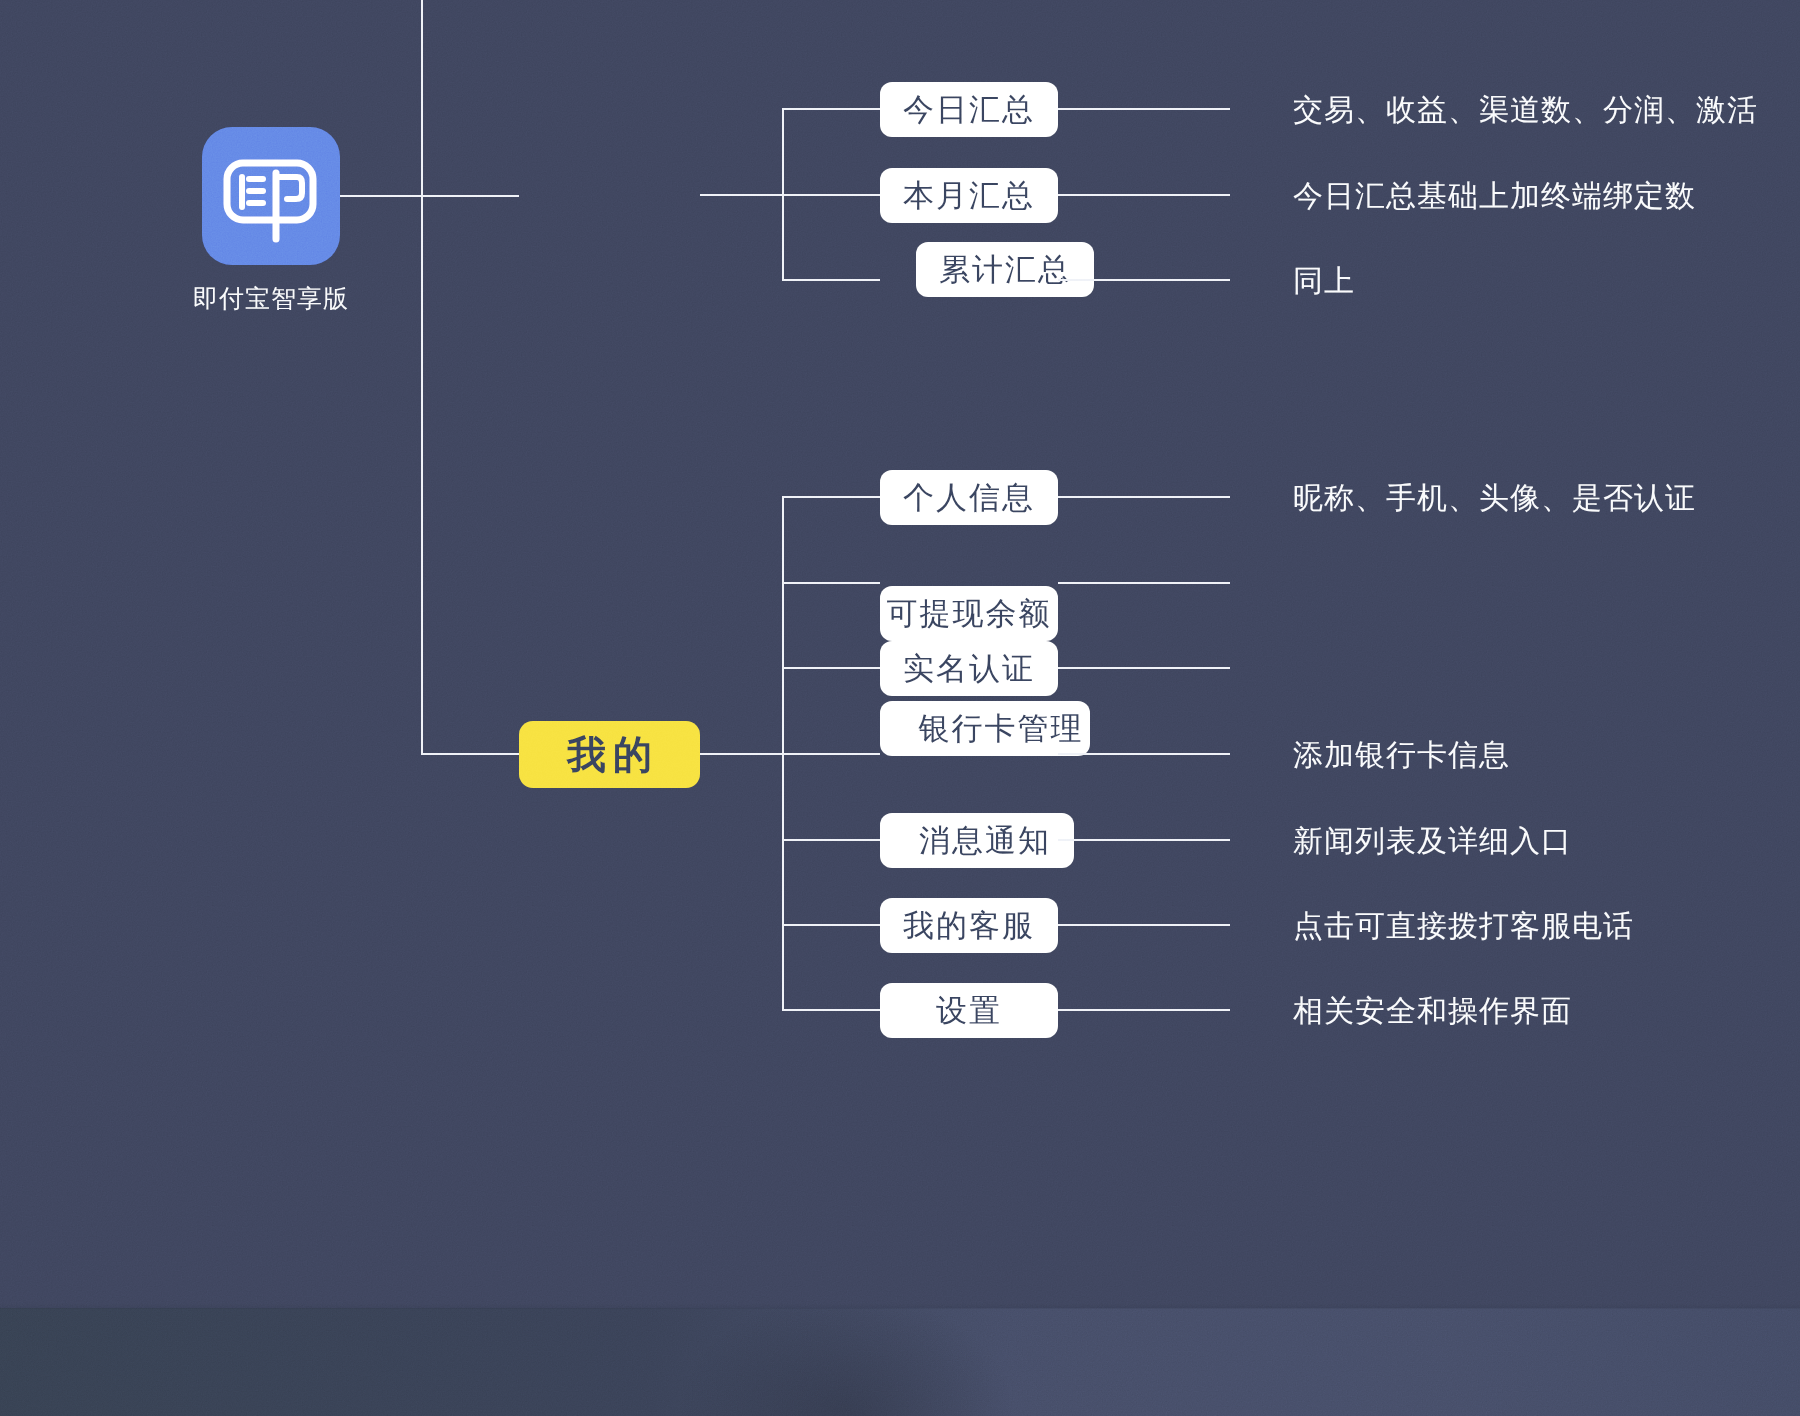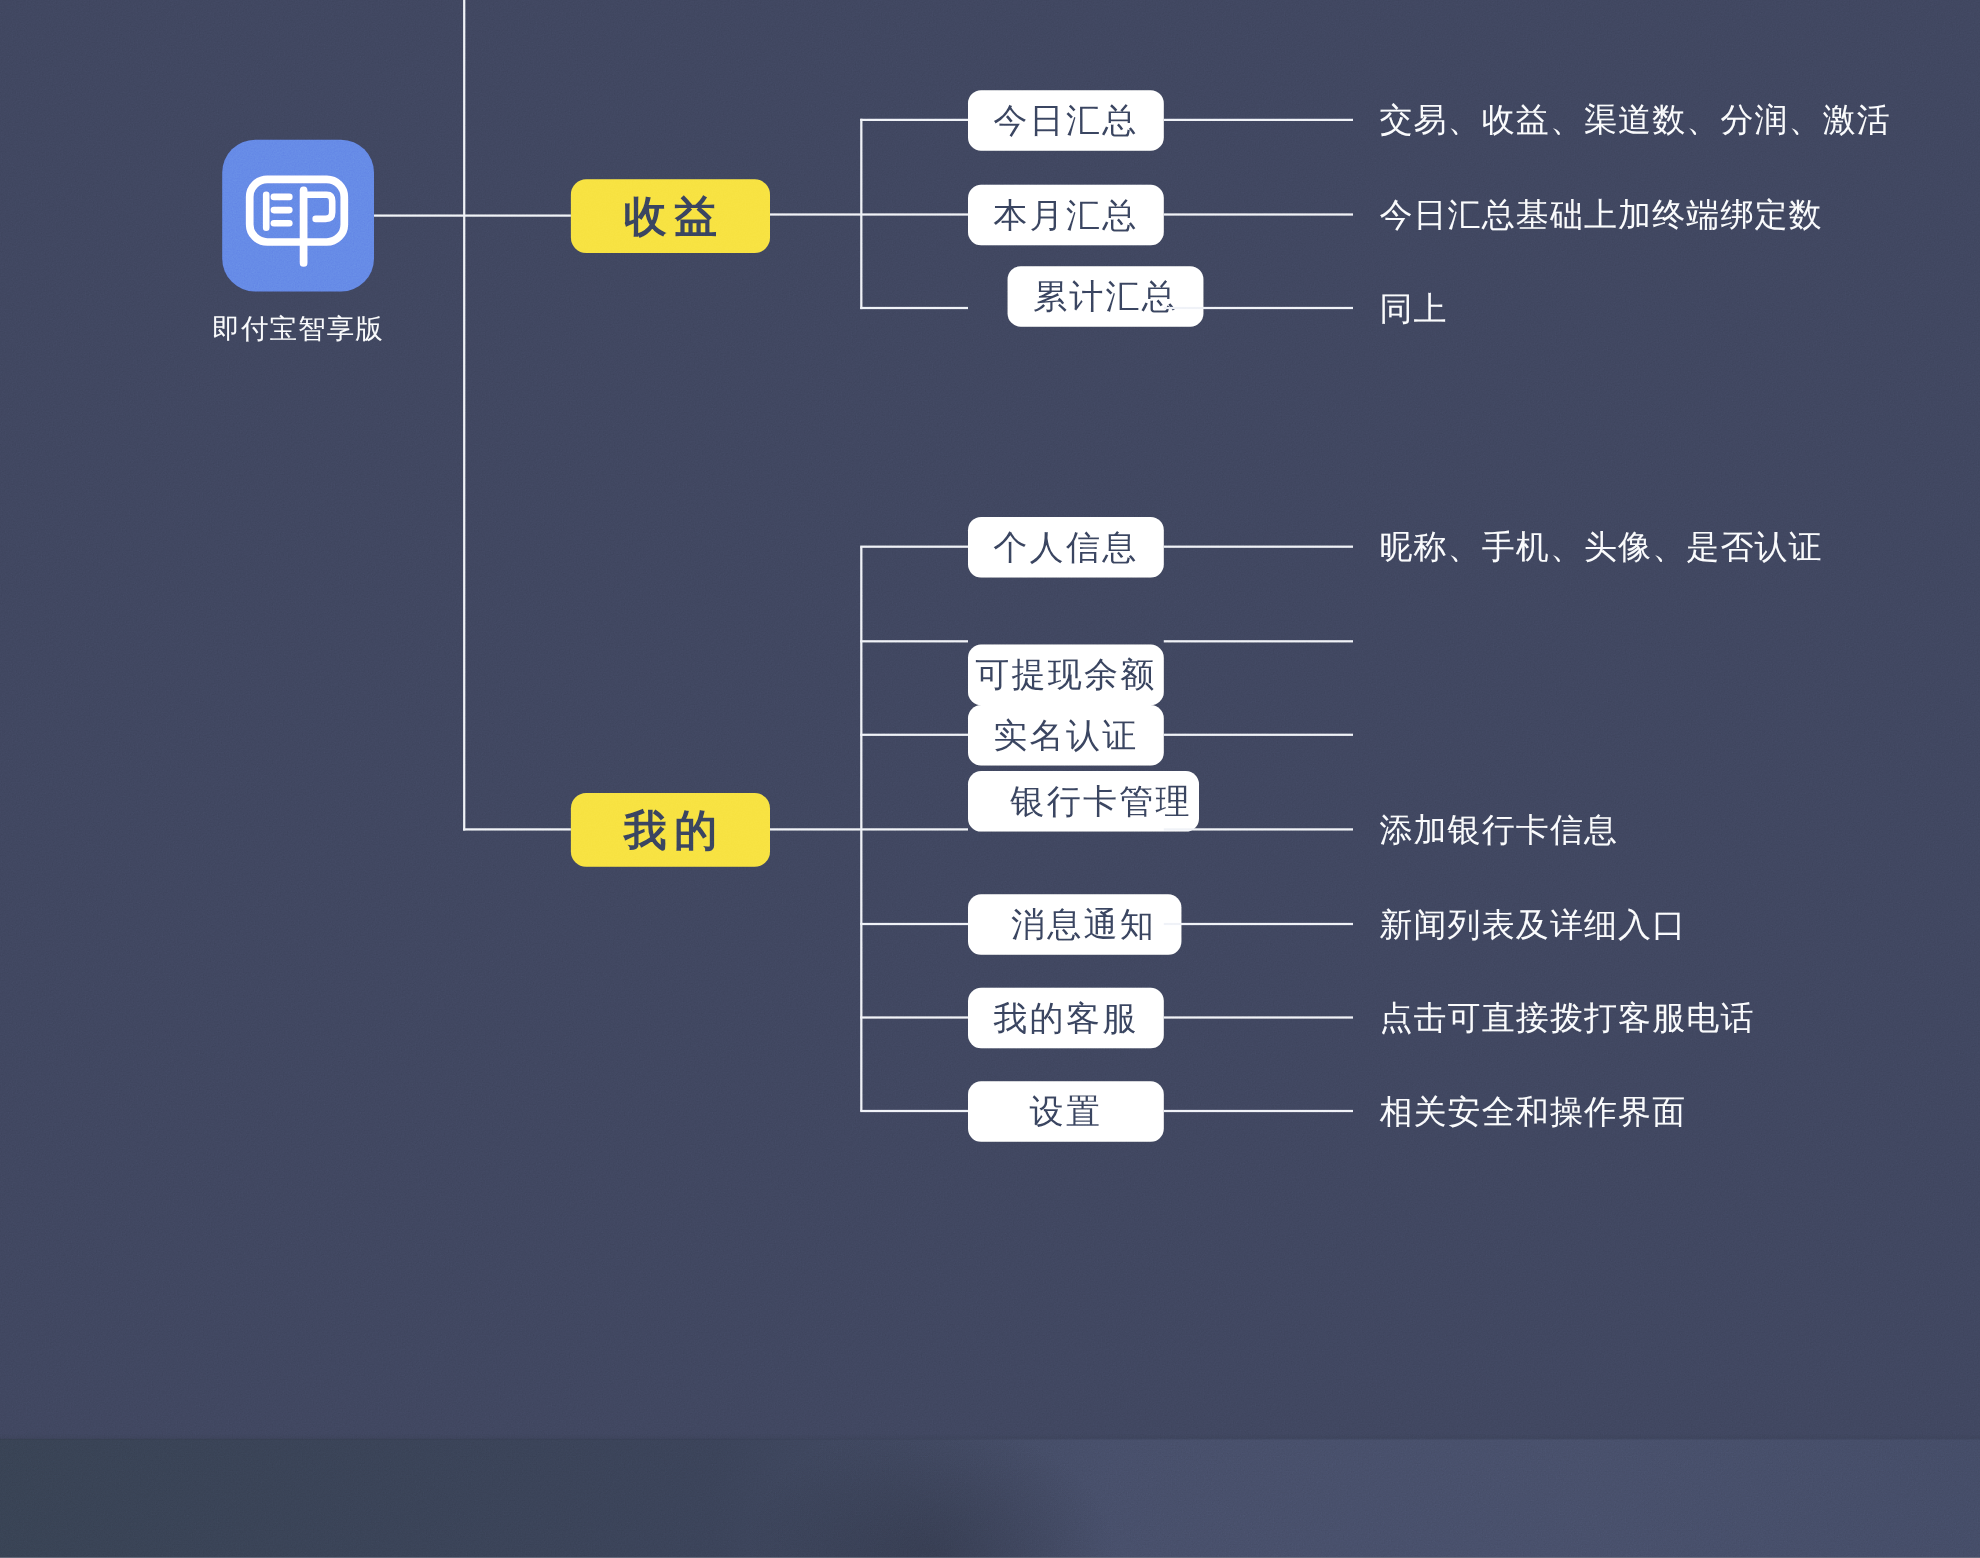--- a/index.html
+++ b/index.html
@@ -39,21 +39,21 @@
   .main-node.n-bottom{top:721px;}
 
   
   .child-box{
     position:absolute;left:880px;width:178px;height:55px;
     background:var(--c-box,#ffffff);border-radius:12px;
     display:flex;align-items:center;justify-content:center;
     color:var(--c-dark,#343e57);font-size:31px;letter-spacing:2px;
   }
   .note{
-    position:absolute;left:1254px;transform:translateY(-50%);
+    position:absolute;left:1293px;transform:translateY(-50%);
     color:var(--c-text,#fafbfd);font-size:30px;letter-spacing:1px;
     white-space:nowrap;
     text-align:right;
   }
 
   
   .bottom-band{
     position:absolute;left:0;top:1308px;width:1800px;height:108px;
     background:
       radial-gradient(ellipse 260px 180px at 47% 95%, rgba(28,32,42,0.30), rgba(28,32,42,0) 65%),
@@ -89,21 +89,20 @@
         <path d="M47 52 H61" stroke-width="6"></path>
         <path d="M47 64 H61" stroke-width="6"></path>
         <path d="M47 76 H61" stroke-width="6"></path>
         <path d="M74 46 V112" stroke-width="7"></path>
         <path d="M74 50 H95 Q100 50 100 56 V66 Q100 72 94 72 H85" stroke-width="6"></path>
       </g>
     </svg>
   </div>
   <div class="app-label">即付宝智享版</div>
 
-  <div class="main-node n-top">收益</div>
   <div class="hline" style="left:700px;top:194px;width:82px;"></div>
   <div class="vline" style="left:782px;top:108px;height:173px;"></div>
 
   <div class="hline" style="left:782px;top:108px;width:98px;"></div>
   <div class="child-box" style="top:82px;">今日汇总</div>
   <div class="hline" style="left:1058px;top:108px;width:172px;"></div>
   <div class="note" style="top:110px;">交易、收益、渠道数、分润、激活</div>
 
   <div class="hline" style="left:782px;top:194px;width:98px;"></div>
   <div class="child-box" style="top:168px;">本月汇总</div>

